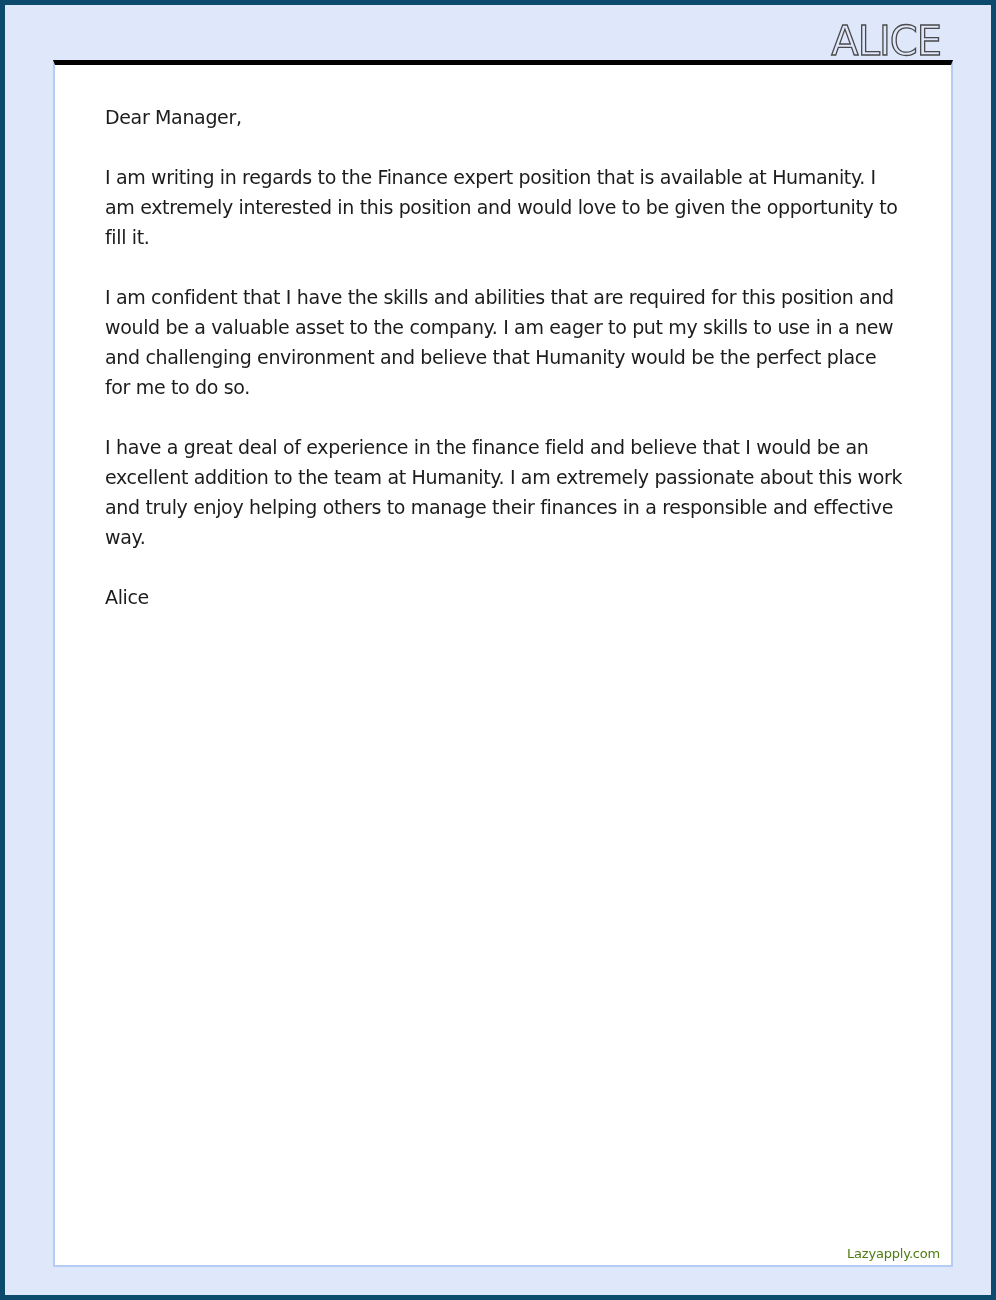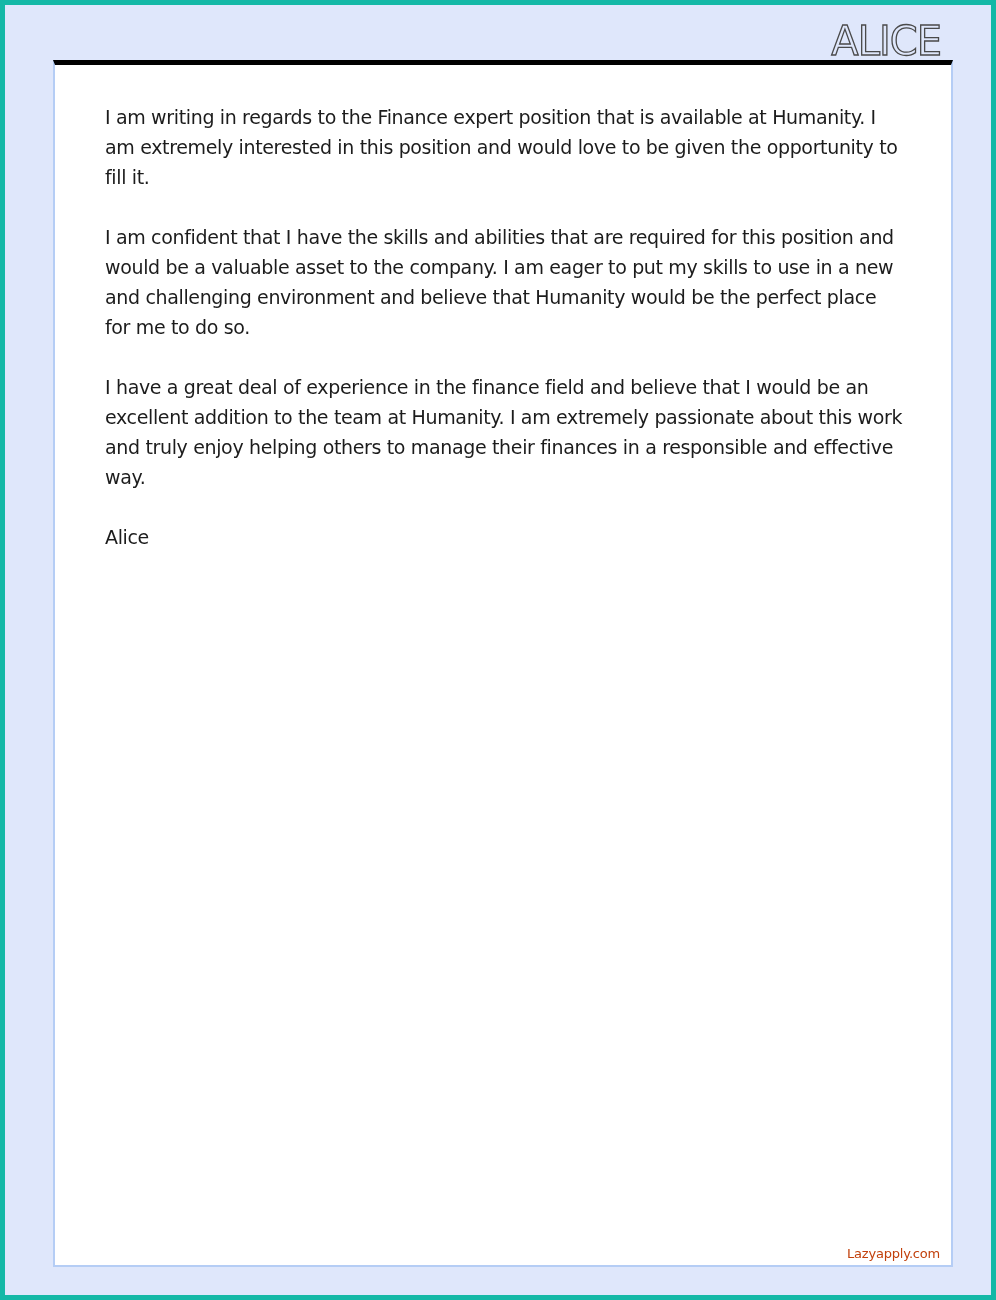--- a/index.html
+++ b/index.html
@@ -4,21 +4,21 @@
   <style>
     html, body { margin: 0; padding: 0; }
     body {
       width: 996px; height: 1300px; overflow: hidden;
       font-family: "DejaVu Sans", sans-serif;
     }
     .frame {
       position: absolute; left: 0; top: 0;
       width: 996px; height: 1300px;
       box-sizing: border-box;
-      border: 5px solid #14b8a6;
+      border: 5px solid #0c4a6e;
       background: #dfe7fb;
     }
     .name-title {
       position: absolute;
       right: 50px; top: 14px;
       font-family: "DejaVu Sans", sans-serif;
       font-size: 40px;
       line-height: 44px;
       letter-spacing: -1px;
       color: #dfe7fb;
@@ -45,32 +45,33 @@
       color: #1c1c1c;
       letter-spacing: -0.35px;
     }
     .letter p { margin: 0 0 30px 0; }
     .letter p.sig { margin-bottom: 10px; }
     .date { color: #2a86e0; }
     .footer-brand {
       position: absolute;
       right: 11px; bottom: 4px;
       font-size: 13px;
-      color: #c2410c;
+      color: #4d7c0f;
       letter-spacing: -0.2px;
     }
   </style>
 </head>
 <body>
 
 <div class="frame">
   <div class="name-title">ALICE</div>
 
   <div class="card">
     <div class="letter">
+      <p>Dear Manager,</p>
       <p>I am writing in regards to the Finance expert position that is available at Humanity. I am extremely interested in this position and would love to be given the opportunity to fill it.</p>
       <p>I am confident that I have the skills and abilities that are required for this position and would be a valuable asset to the company. I am eager to put my skills to use in a new and challenging environment and believe that Humanity would be the perfect place for me to do so.</p>
       <p>I have a great deal of experience in the finance field and believe that I would be an excellent addition to the team at Humanity. I am extremely passionate about this work and truly enjoy helping others to manage their finances in a responsible and effective way.</p>
       <p class="sig">Alice</p>
     </div>
     <div class="footer-brand">Lazyapply.com</div>
   </div>
 </div>
 
 </body></html>

